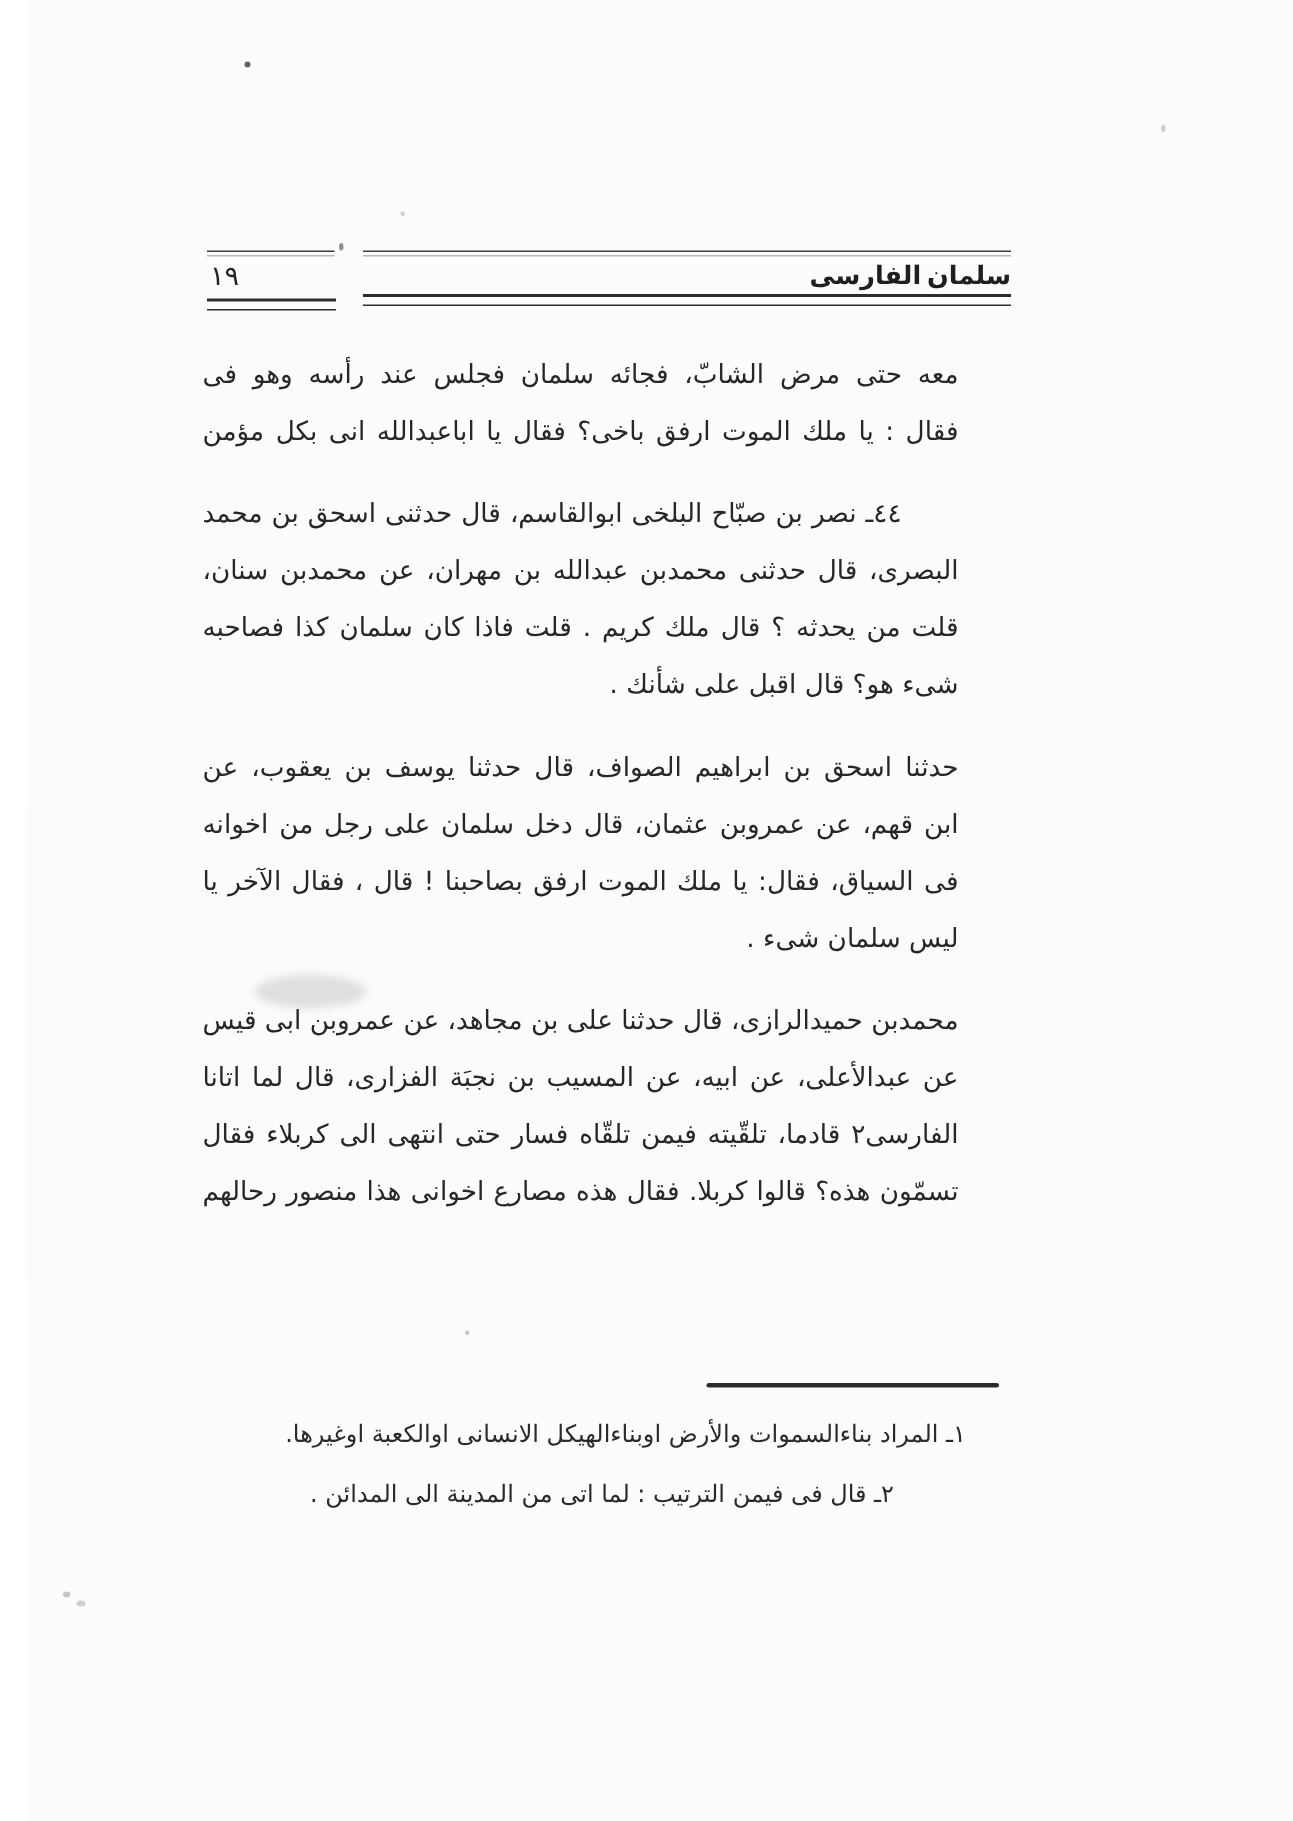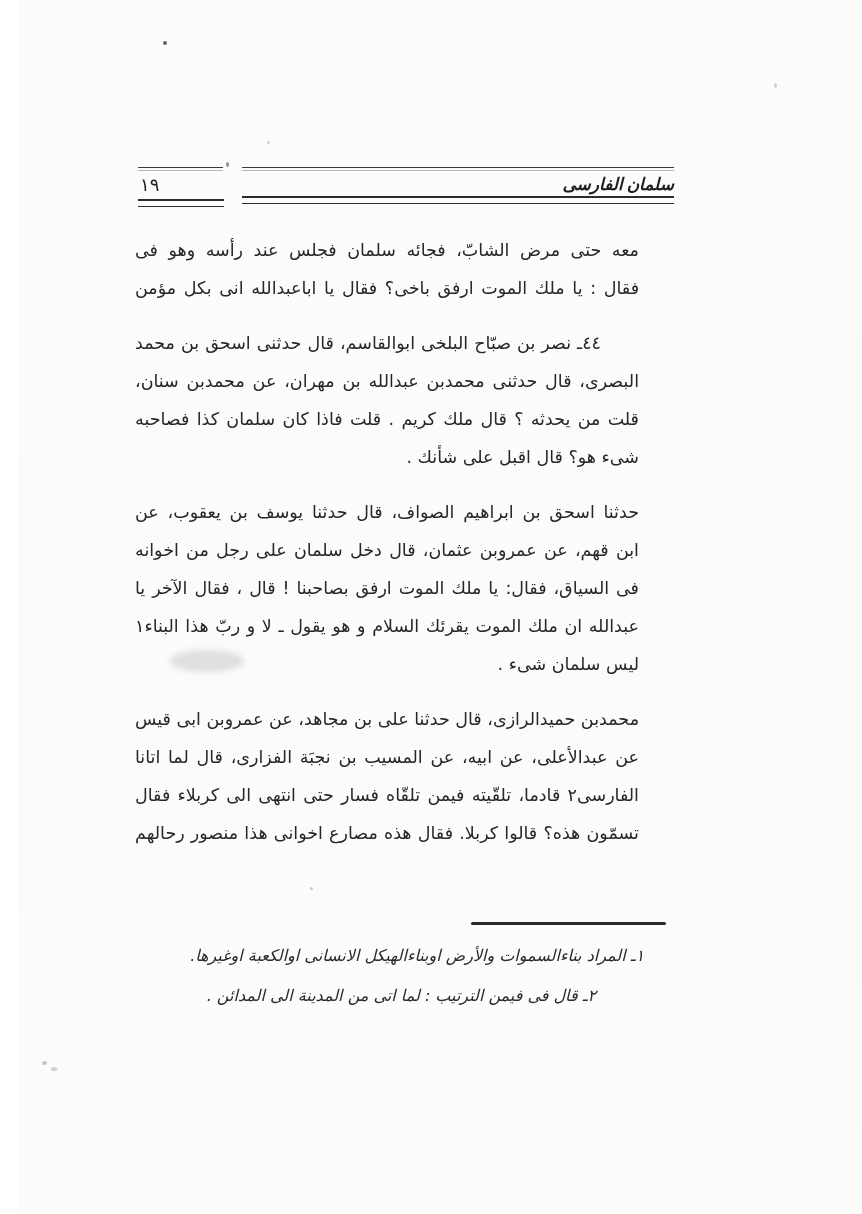--- a/index.html
+++ b/index.html
@@ -29,21 +29,20 @@
     border-bottom: 1.5px solid #2c2c2c;
   }
   .page-number {
     position: absolute; left: 122px; top: 174px;
     font-size: 18px; letter-spacing: 1px; color: #222;
     direction: rtl;
   }
   .page-title {
     position: absolute; left: 222px; top: 174px; width: 434px;
     text-align: left; 
-    font-style: italic;
   }
   
   .page-title { direction: rtl; text-align: right; font-size: 17px; font-weight: bold; word-spacing: -2px; color: #1f1f1f; }
 
   
   .body-text {
     position: absolute;
     right: 206px;           
     top: 214px;
     width: 538px;
@@ -64,21 +63,21 @@
   .line.indent { padding-right: 38px; }
 
   
   .fn-rule {
     position: absolute; left: 453px; top: 922px;
     width: 195px; height: 3px;
     background: #2b2b2b; border-radius: 2px;
   }
   .footnotes {
     position: absolute; right: 206px; top: 936px; width: 538px;
-    font-size: 16px; line-height: 40px; color: #2a2a2a; font-style: italic;
+    font-size: 16px; line-height: 40px; color: #2a2a2a;
   }
   .footnote { direction: rtl; text-align: right; }
   .footnote.fn-1 { padding-right: 12px; }
   .footnote.fn-2 { padding-right: 60px; }
 
   
   .speck { position: absolute; background: #4a4a4a; border-radius: 50%; }
   .speck.s1 { left: 145px; top: 41px;  width: 4px; height: 4px; opacity: .85; }
   .speck.s2 { left: 756px; top: 83px;  width: 3px; height: 5px; opacity: .25; }
   .speck.s3 { left: 208px; top: 162px; width: 3px; height: 5px; opacity: .6; }
@@ -114,21 +113,20 @@
       <div class="paragraph">
         <div class="line indent">٤٤ـ نصر بن صبّاح البلخى ابوالقاسم، قال حدثنى اسحق بن محمد</div>
         <div class="line">البصرى، قال حدثنى محمدبن عبدالله بن مهران، عن محمدبن سنان، عن</div>
         <div class="line">قلت من يحدثه ؟ قال ملك كريم . قلت فاذا كان سلمان كذا فصاحبه اى</div>
         <div class="line start">شىء هو؟ قال اقبل على شأنك .</div>
       </div>
       <div class="paragraph">
         <div class="line">حدثنا اسحق بن ابراهيم الصواف، قال حدثنا يوسف بن يعقوب، عن النهاس</div>
         <div class="line">ابن قهم، عن عمروبن عثمان، قال دخل سلمان على رجل من اخوانه فوجده</div>
         <div class="line">فى السياق، فقال: يا ملك الموت ارفق بصاحبنا ! قال ، فقال الآخر يا ابــا</div>
-        <div class="line">عبدالله ان ملك الموت يقرئك السلام و هو يقول ـ لا و ربّ هذا البناء١</div>
         <div class="line start">ليس سلمان شىء .</div>
       </div>
       <div class="paragraph">
         <div class="line">محمدبن حميدالرازى، قال حدثنا على بن مجاهد، عن عمروبن ابى قيس ،</div>
         <div class="line">عن عبدالأعلى، عن ابيه، عن المسيب بن نجبَة الفزارى، قال لما اتانا سلمان</div>
         <div class="line">الفارسى٢ قادما، تلقّيته فيمن تلقّاه فسار حتى انتهى الى كربلاء فقال مــا</div>
         <div class="line">تسمّون هذه؟ قالوا كربلا. فقال هذه مصارع اخوانى هذا منصور رحالهم</div>
       </div>
     </div>
 

